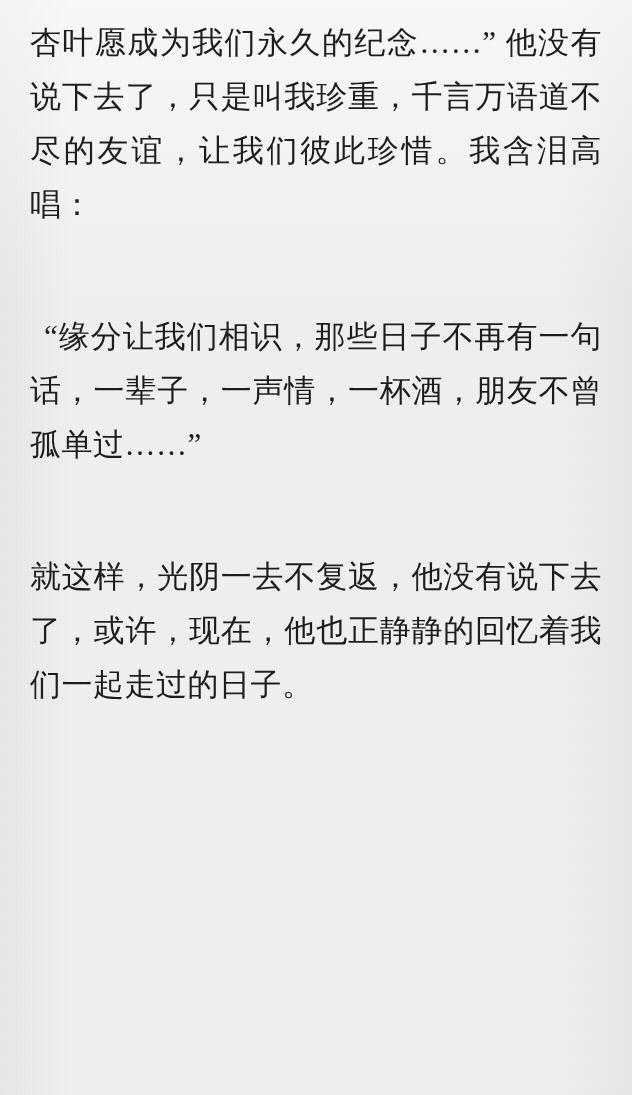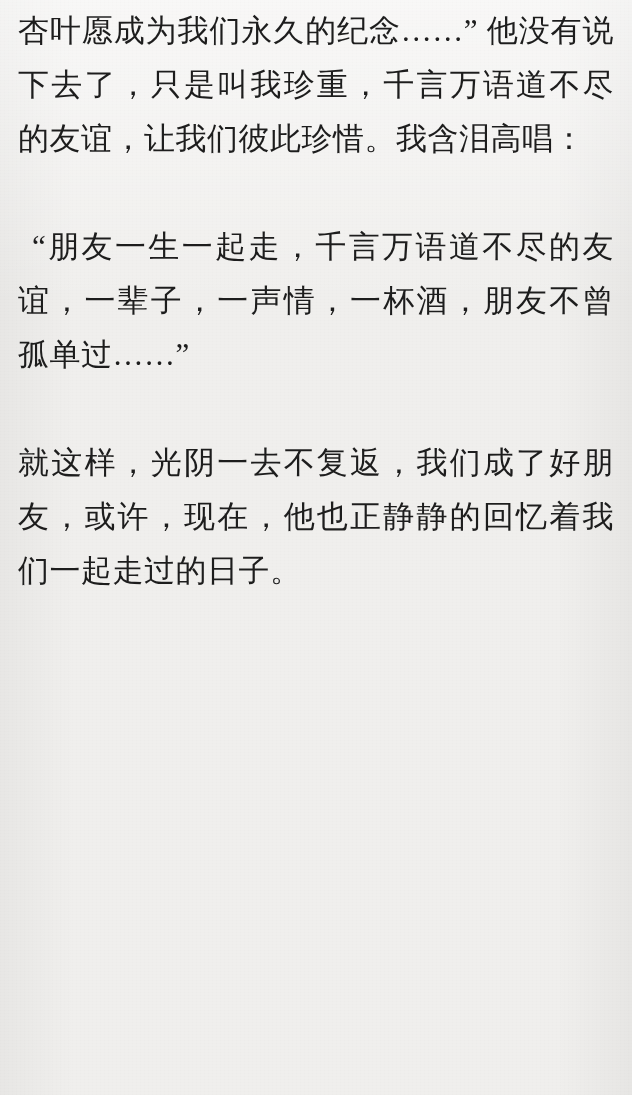--- a/index.html
+++ b/index.html
@@ -38,38 +38,38 @@
     margin: 0;
     padding-top: 4px;
     color: #1d1d1d;
     font-size: 31px;
     line-height: 54px;
     letter-spacing: 0.5px;
     text-align: justify;
     text-justify: inter-character;
   }
   .para {
-    margin: 0;
+    margin: 12px;
     text-indent: 0;
     white-space: pre-wrap;
   }
   .para-spacer {
     height: 54px;
   }
   .para-indent {
     text-indent: 14px;
   }
 </style>
 </head>
 <body>
 
 <div class="reader-page">
   <div class="paper-grain"></div>
 
   <div class="body-text">
     <p class="para">杏叶愿成为我们永久的纪念……” 他没有说下去了，只是叫我珍重，千言万语道不尽的友谊，让我们彼此珍惜。我含泪高唱：</p>
     <div class="para-spacer"></div>
-    <p class="para para-indent">“朋友一生一起走，千言万语道不尽的友谊，一辈子，一声情，一杯酒，朋友不曾孤单过……”</p>
+    <p class="para para-indent">“缘分让我们相识，那些日子不再有一句话，一辈子，一声情，一杯酒，朋友不曾孤单过……”</p>
     <div class="para-spacer"></div>
-    <p class="para">就这样，光阴一去不复返，我们成了好朋友，或许，现在，他也正静静的回忆着我们一起走过的日子。</p>
+    <p class="para">就这样，光阴一去不复返，他没有说下去了，或许，现在，他也正静静的回忆着我们一起走过的日子。</p>
     <div class="para-spacer"></div>
   </div>
 </div>
 
 </body></html>

